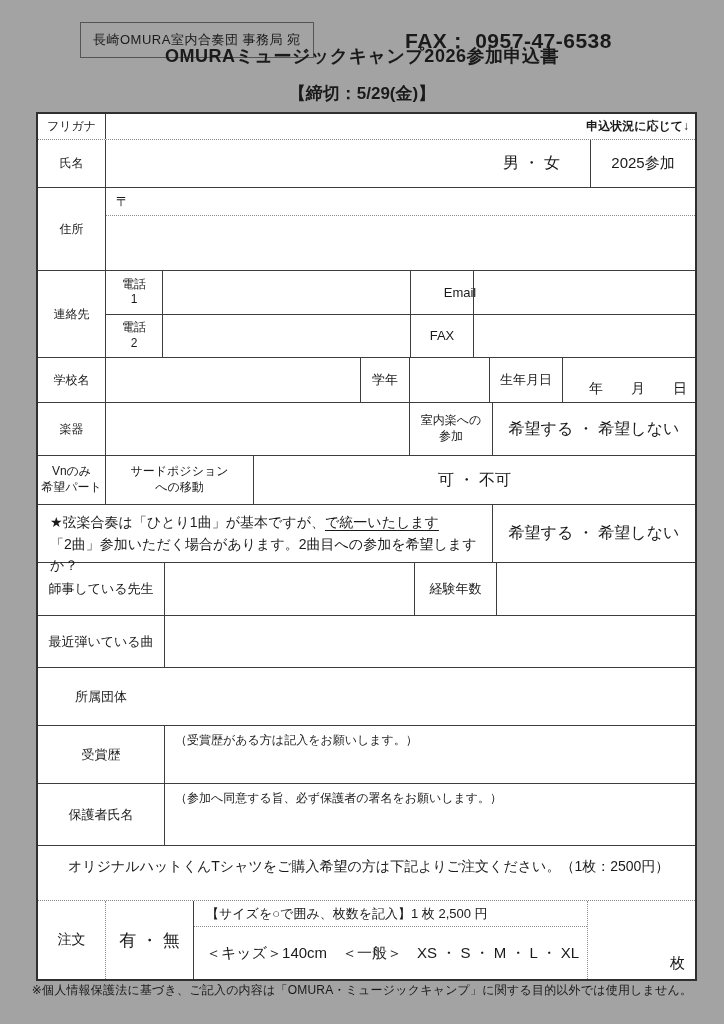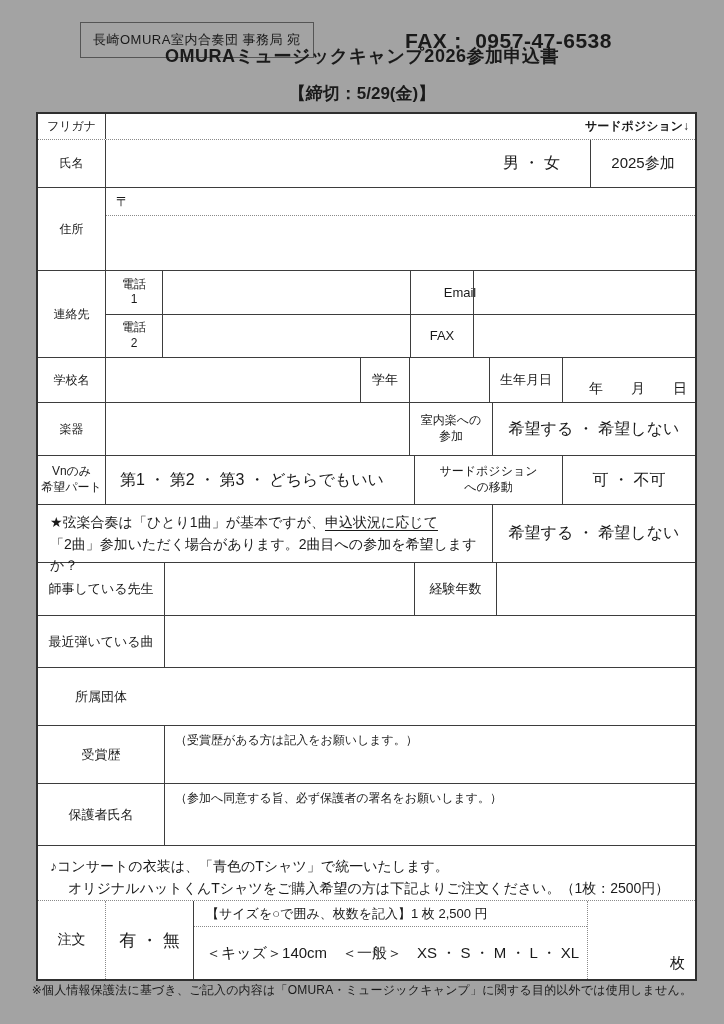--- a/index.html
+++ b/index.html
@@ -67,21 +67,21 @@
   </div>
   <div class="fax">FAX： 0957-47-6538</div>
   <div class="title">OMURAミュージックキャンプ2026参加申込書</div>
   <div class="deadline">【締切：5/29(金)】</div>
 
   <div class="sheet">
 
     <div class="row" style="height:25px;">
       <div class="c lab">フリガナ</div>
       <div class="c bl flex1" style="display:flex;align-items:center;justify-content:flex-end;padding-right:6px;">
-        <span class="small" style="font-weight:600;">サードポジション↓</span>
+        <span class="small" style="font-weight:600;">申込状況に応じて↓</span>
       </div>
     </div>
 
     <div class="row btd" style="height:48px;">
       <div class="c lab">氏名</div>
       <div class="c bl" style="width:485px;display:flex;align-items:center;justify-content:flex-end;padding-right:30px;">
         <span class="opt">男 ・ 女</span>
       </div>
       <div class="c bl flex1 cen" style="font-size:15px;">2025参加</div>
     </div>
@@ -129,29 +129,28 @@
       <div class="c lab">楽器</div>
       <div class="c bl" style="width:304px;"></div>
       <div class="c bl cen pre small" style="width:83px;text-align:center;">室内楽への
 参加</div>
       <div class="c bl flex1 cen opt">希望する ・ 希望しない</div>
     </div>
 
     <div class="row bt" style="height:49px;">
       <div class="c lab pre" style="font-size:12px;">Vnのみ
 希望パート</div>
-      <div class="c bl opt" style="width:309px;display:flex;align-items:center;padding-left:14px;">第1 ・ 第2 ・ 第3 ・ どちらでもいい</div>
       <div class="c bl cen pre small" style="width:148px;text-align:center;">サードポジション
 への移動</div>
       <div class="c bl flex1 cen opt">可 ・ 不可</div>
     </div>
 
     <div class="row bt" style="height:58px;">
       <div class="c" style="width:454px;padding:7px 8px 0 12px;font-size:14px;line-height:1.55;">
-        <div><span>★弦楽合奏は「ひとり1曲」が基本ですが、</span><span class="u">申込状況に応じて</span></div>
+        <div><span>★弦楽合奏は「ひとり1曲」が基本ですが、</span><span class="u">で統一いたします</span></div>
         <div>「2曲」参加いただく場合があります。2曲目への参加を希望しますか？</div>
       </div>
       <div class="c bl flex1 cen opt">希望する ・ 希望しない</div>
     </div>
 
     <div class="row bt" style="height:53px;">
       <div class="c labw">師事している先生</div>
       <div class="c bl" style="width:250px;"></div>
       <div class="c bl cen" style="width:82px;font-size:13px;">経験年数</div>
       <div class="c bl flex1"></div>
@@ -175,21 +174,20 @@
 
     <div class="row bt" style="height:62px;">
       <div class="c labw">保護者氏名</div>
       <div class="c bl flex1">
         <div class="hint">（参加へ同意する旨、必ず保護者の署名をお願いします。）</div>
       </div>
     </div>
 
     <div class="row bt" style="height:55px;">
       <div class="c flex1" style="padding:9px 8px 0 12px;font-size:14px;line-height:1.6;">
-        <div>♪コンサートの衣装は、「青色のTシャツ」で統一いたします。</div>
         <div style="padding-left:18px;">オリジナルハットくんTシャツをご購入希望の方は下記よりご注文ください。（1枚：2500円）</div>
       </div>
     </div>
 
     <div class="row btd" style="height:79px;">
       <div class="c lab" style="font-size:14px;">注文</div>
       <div class="c bld cen" style="width:88px;font-size:17px;">有 ・ 無</div>
       <div class="c bl col" style="width:394px;">
         <div class="c bbd" style="height:26px;display:flex;align-items:center;padding-left:12px;font-size:13px;">【サイズを○で囲み、枚数を記入】1 枚 2,500 円</div>
         <div class="c flex1" style="display:flex;align-items:center;padding-left:12px;font-size:15px;">＜キッズ＞140cm　＜一般＞　XS ・ S ・ M ・ L ・ XL</div>

